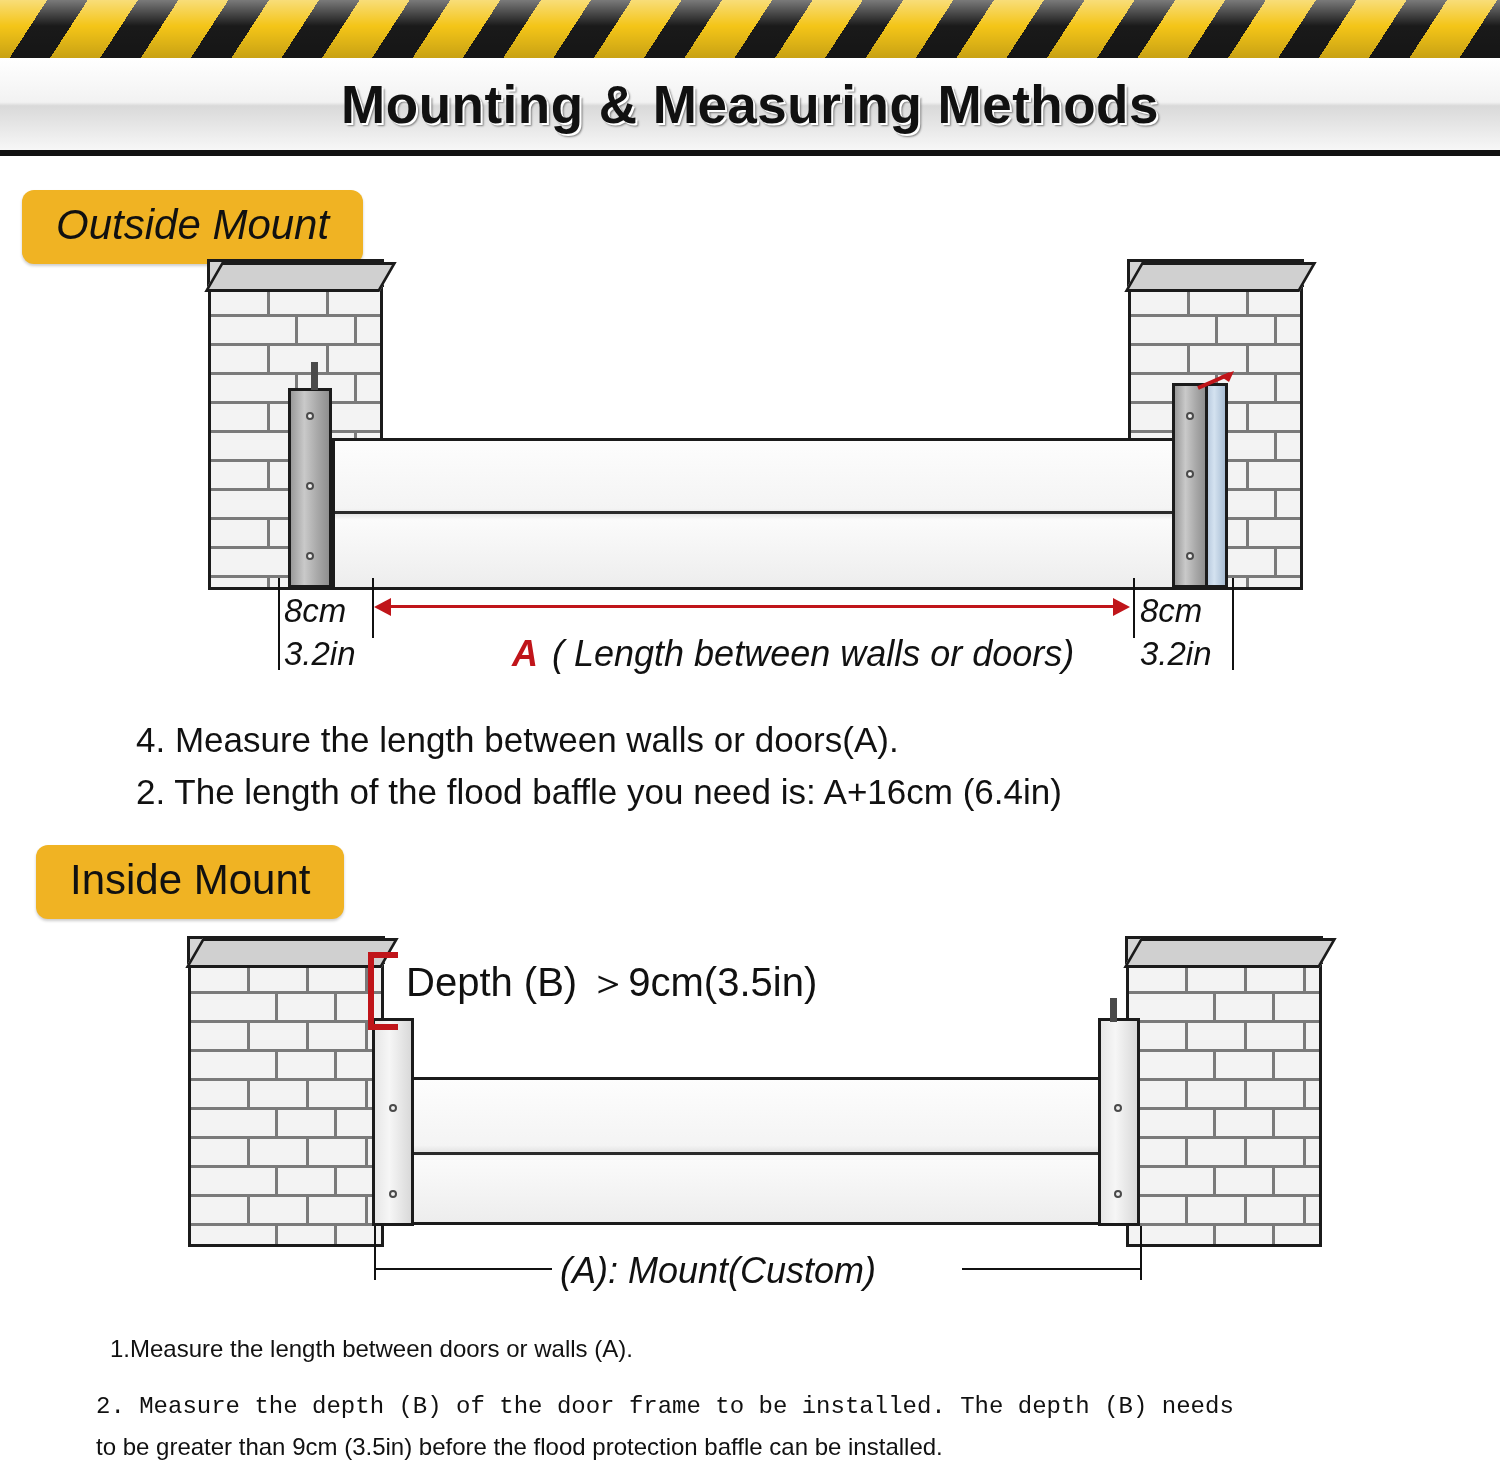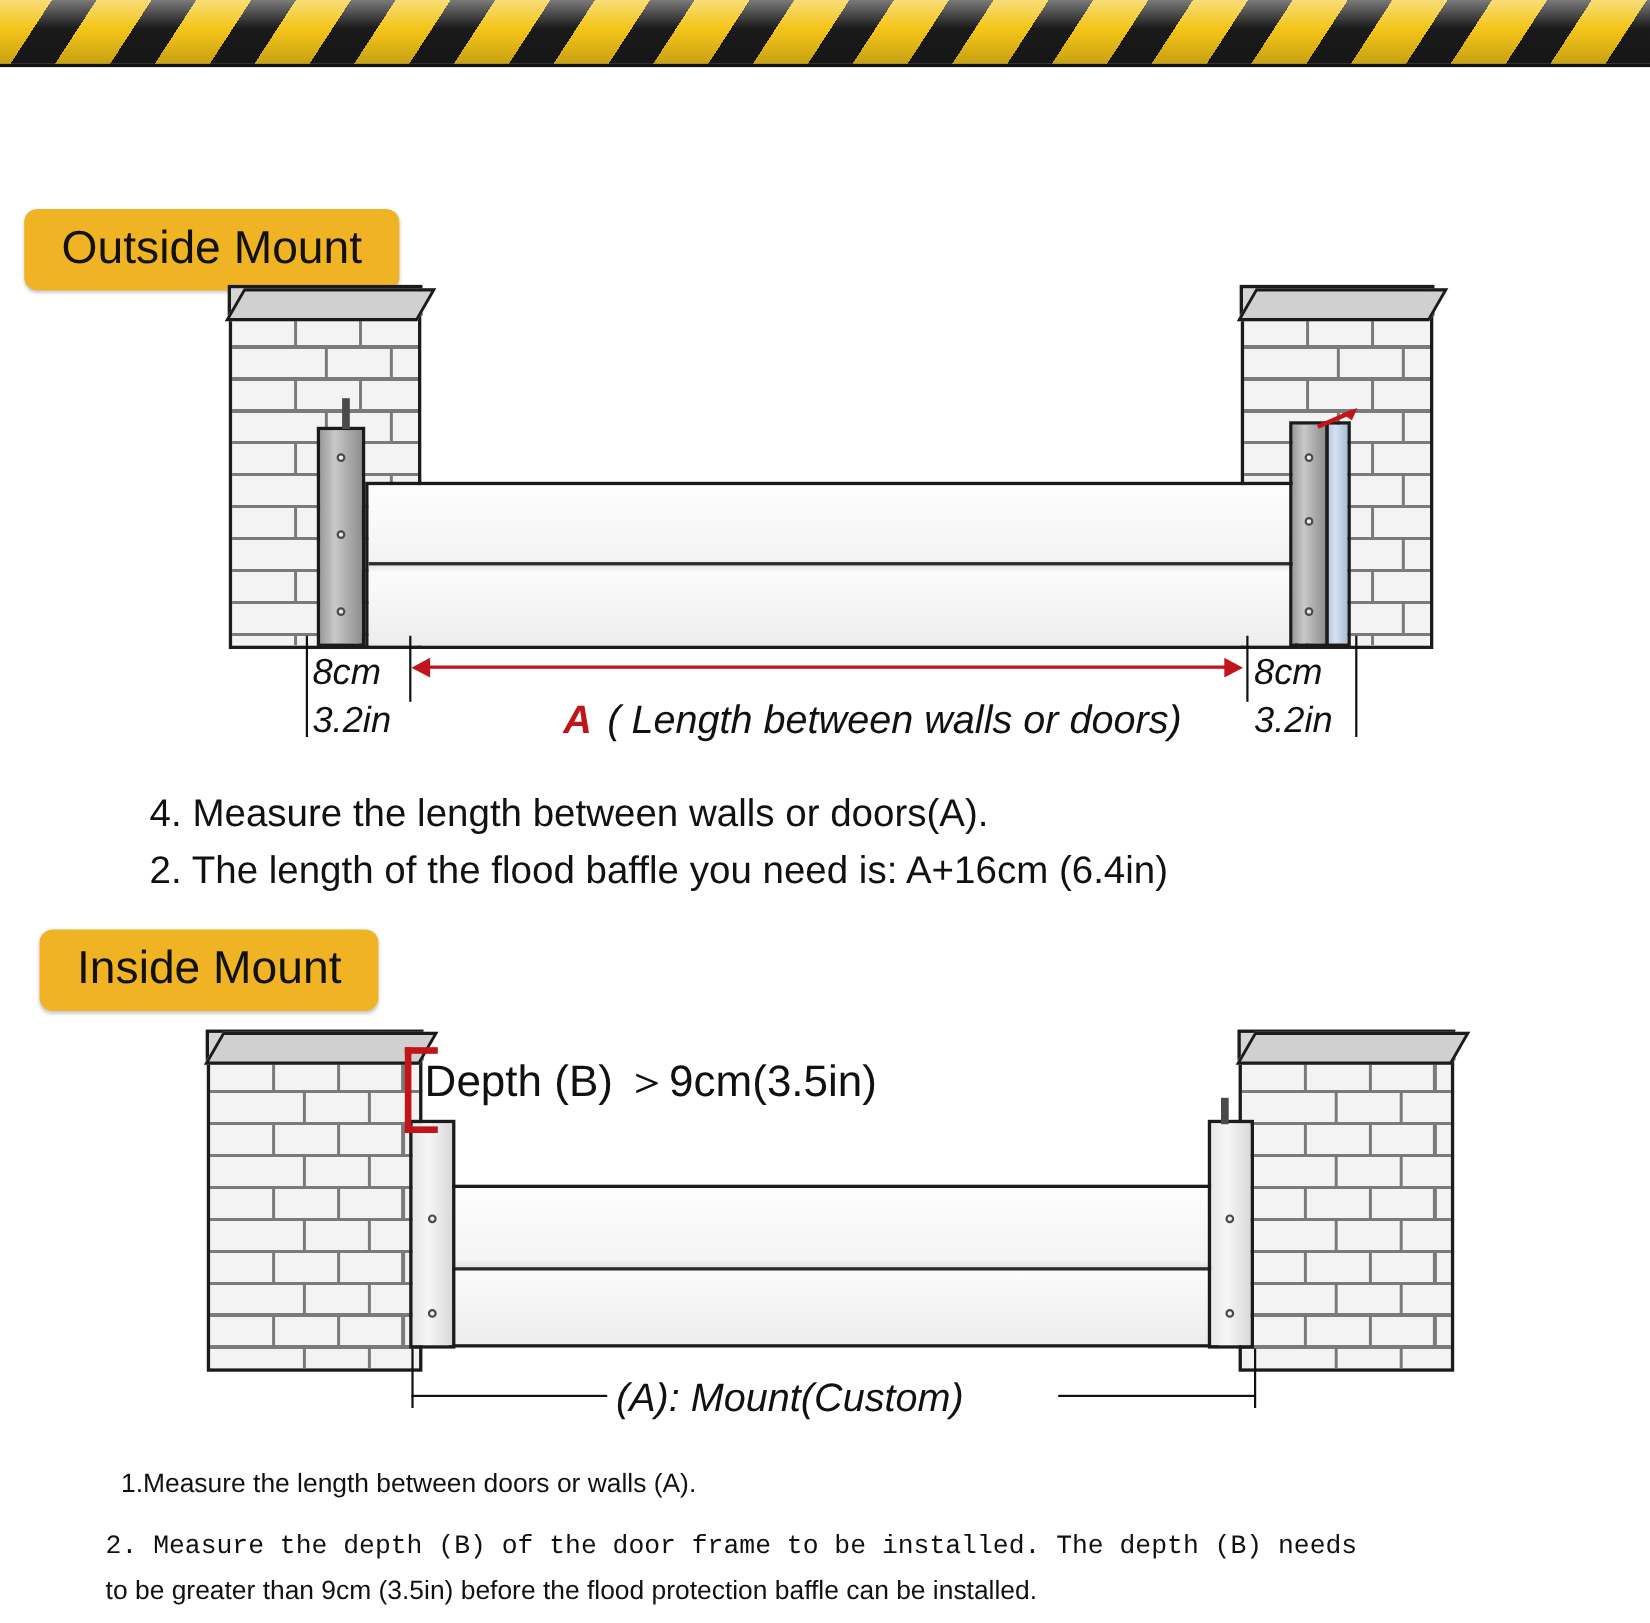--- a/index.html
+++ b/index.html
@@ -67,21 +67,21 @@
   .tag {
     position: absolute;
     background: #f0b323;
     border-radius: 12px;
     color: #111;
     font-size: 42px;
     padding: 14px 34px 18px 34px;
     line-height: 1;
     box-shadow: 0 2px 3px rgba(0,0,0,.2);
   }
-  #tag-outside { left: 22px; top: 190px; }
+  #tag-outside { left: 22px; top: 190px; font-style: italic; }
   #tag-inside  { left: 36px; top: 845px; }
 
   
   .abs { position: absolute; }
 
   
   .pillar {
     position: absolute;
   }
   .pillar .face {
@@ -247,20 +247,23 @@
     border-bottom: 6px solid #c0151a;
     box-sizing: border-box;
   }
 </style>
 </head>
 <body>
 
 <div class="banner">
   <div class="hazard">
     <div class="hazard-shine"></div>
+  </div>
+  <div class="banner-plate">
+    <div class="banner-title">Mounting &amp; Measuring Methods</div>
   </div>
 </div>
 
 <div class="tag" id="tag-outside">Outside Mount</div>
 
 <div class="pillar" style="left:208px; top:285px; width:175px; height:305px;">
   <div class="cap" style="left:-1px; top:-26px; width:177px; height:28px;"></div>
   <div class="face"></div>
 </div>
 <div class="pillar" style="left:213px; top:262px; width:175px; height:42px;">
@@ -343,21 +346,21 @@
 <div class="bracket" style="left:372px; top:1018px; width:42px; height:208px; background:linear-gradient(to right,#e7e7e7,#f6f6f6 40%,#d9d9d9);"></div>
 <div class="screw" style="left:389px; top:1104px;"></div>
 <div class="screw" style="left:389px; top:1190px;"></div>
 
 <div class="bracket" style="left:1098px; top:1018px; width:42px; height:208px; background:linear-gradient(to right,#e7e7e7,#f6f6f6 40%,#d9d9d9);"></div>
 <div class="screw" style="left:1114px; top:1104px;"></div>
 <div class="screw" style="left:1114px; top:1190px;"></div>
 <div class="stud" style="left:1110px; top:998px; height:24px;"></div>
 
 <div class="depth-bracket" style="left:368px; top:952px; width:30px; height:78px;"></div>
-<div class="depth-label" style="left:386px; top:955px;">Depth (B) ＞9cm(3.5in)</div>
+<div class="depth-label" style="left:406px; top:955px;">Depth (B) ＞9cm(3.5in)</div>
 
 <div class="tick" style="left:374px; top:1226px; height:54px;"></div>
 <div class="tick" style="left:1140px; top:1226px; height:54px;"></div>
 <div class="dim-line-black" style="left:374px; top:1268px; width:178px;"></div>
 <div class="dim-line-black" style="left:962px; top:1268px; width:178px;"></div>
 <div class="label big" style="left:560px; top:1250px;">(A): Mount(Custom)</div>
 
 <div class="note" style="left:110px; top:1334px;">1.Measure the length between doors or walls (A).</div>
 <div class="note" style="left:96px; top:1392px;font-family:Liberation Mono, monospace;">2. Measure the depth (B) of the door frame to be installed. The depth (B) needs</div>
 <div class="note" style="left:96px; top:1432px;">to be greater than 9cm (3.5in) before the flood protection baffle can be installed.</div>

